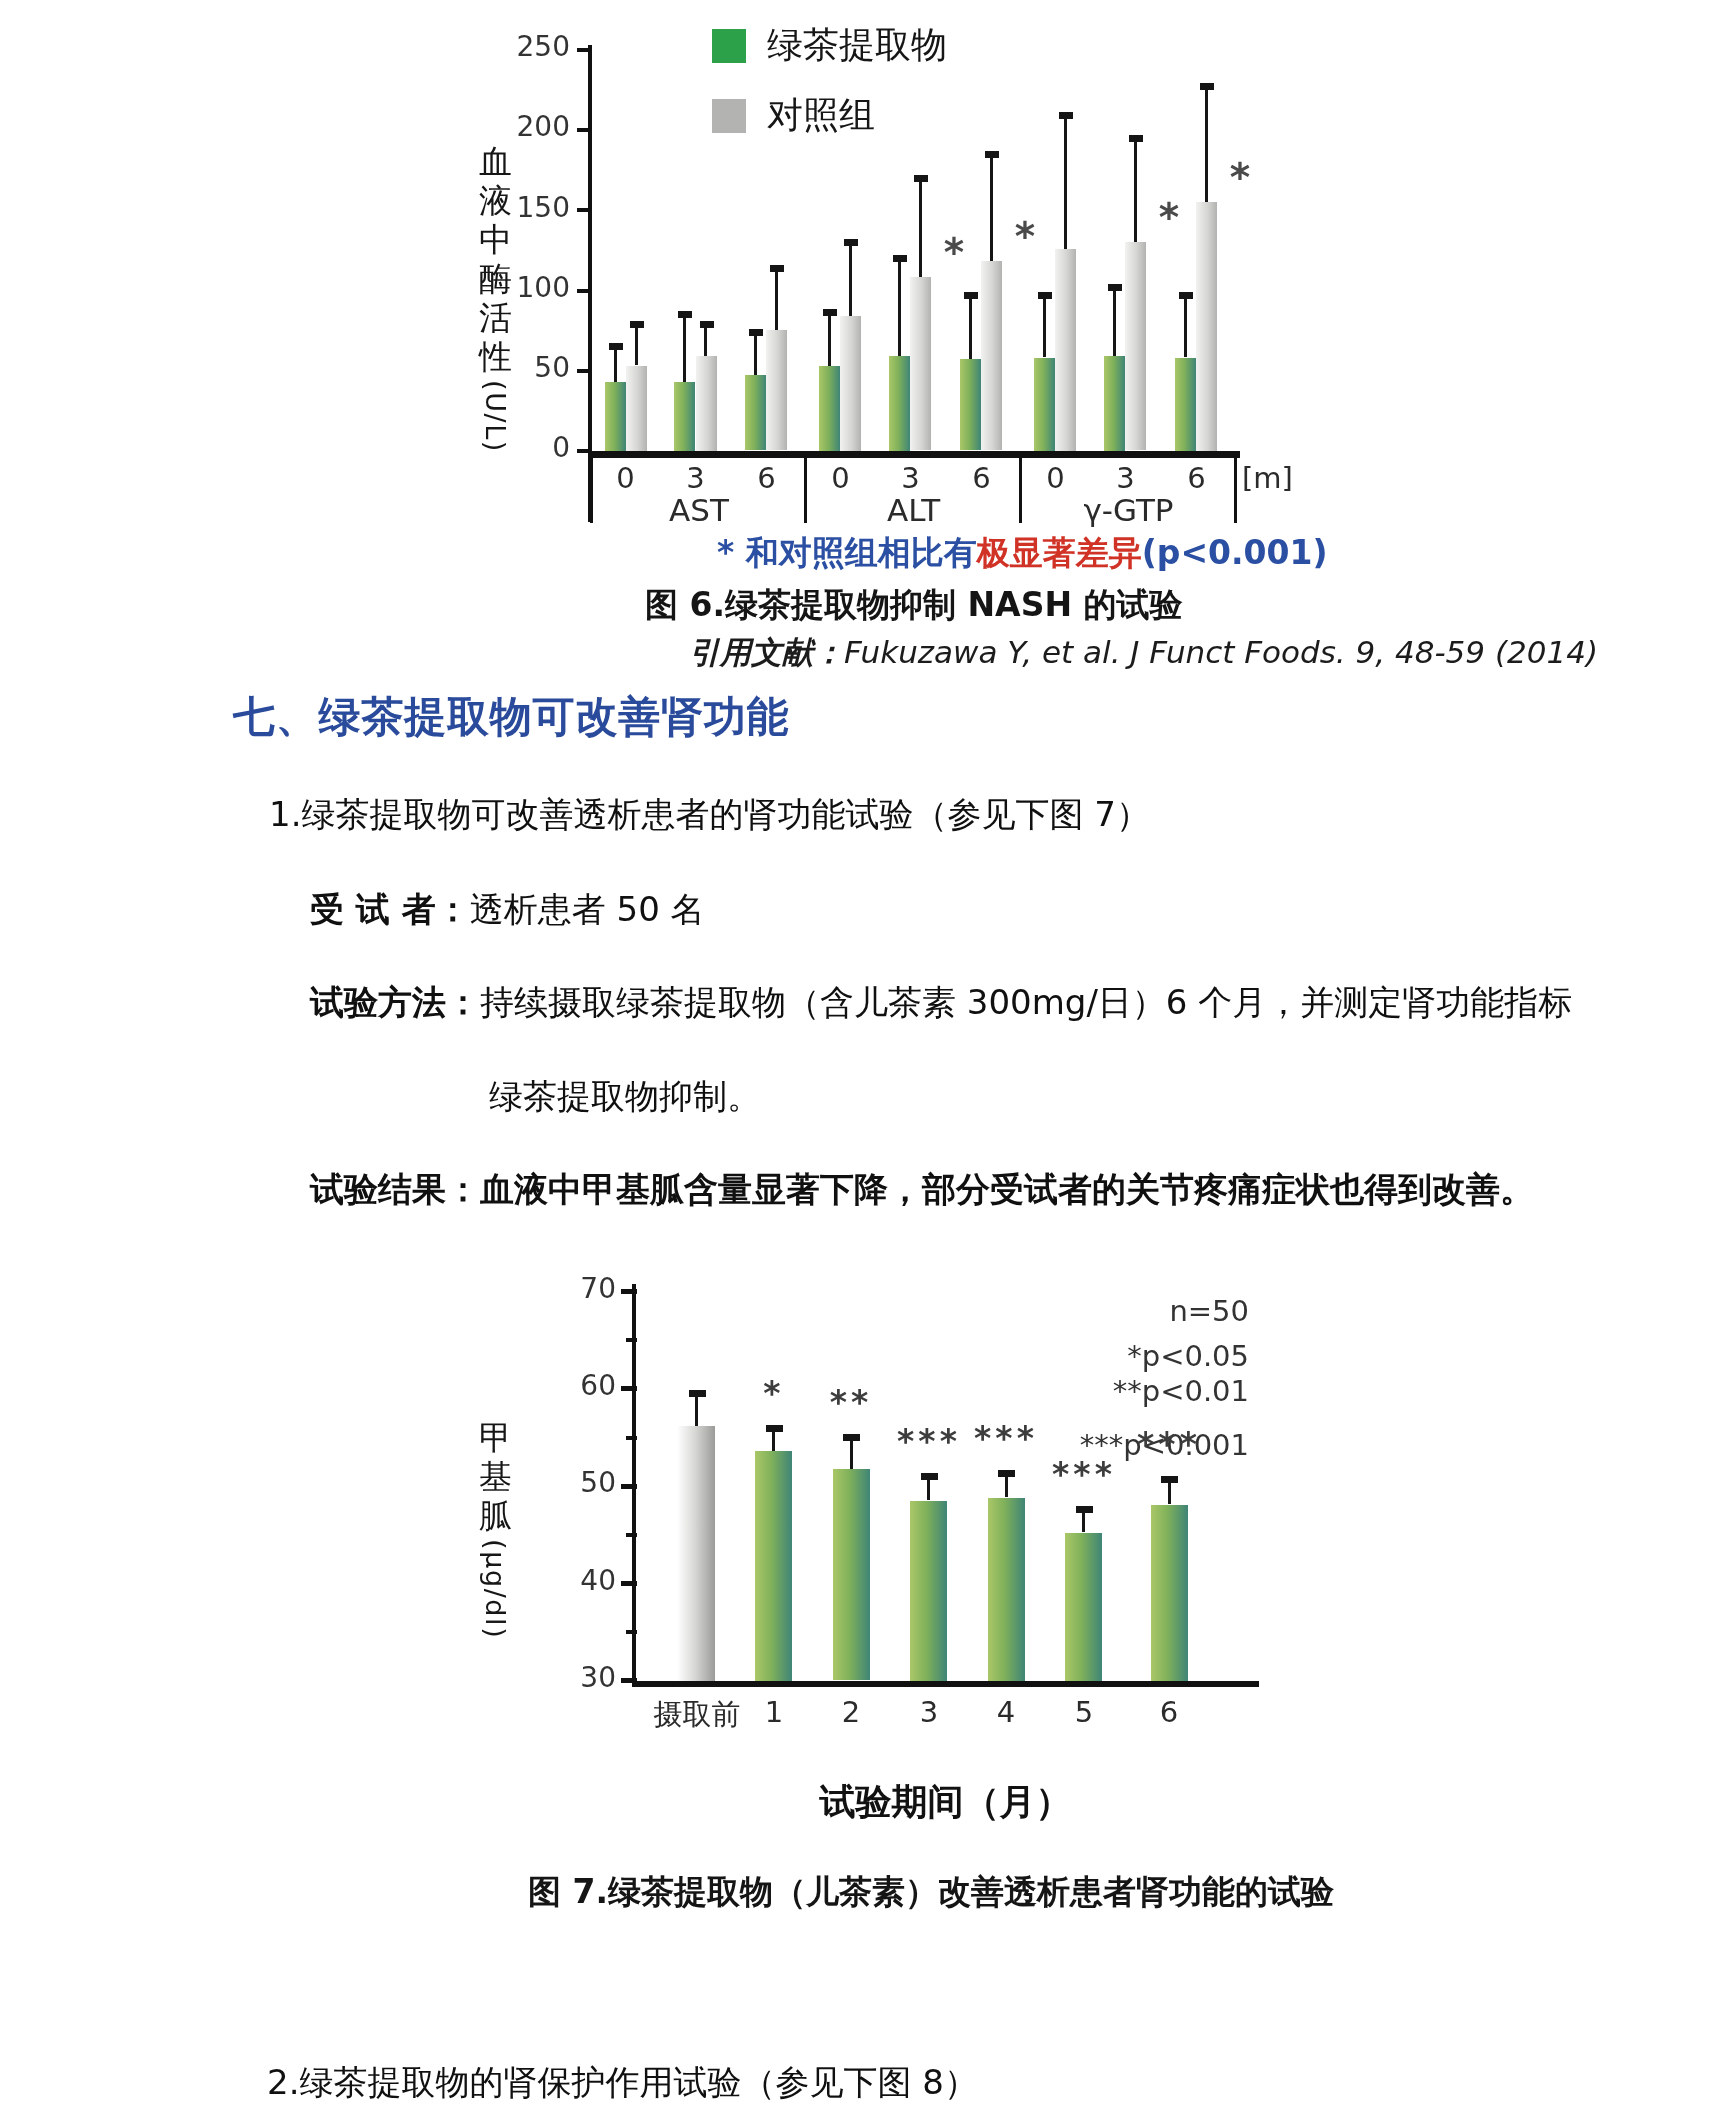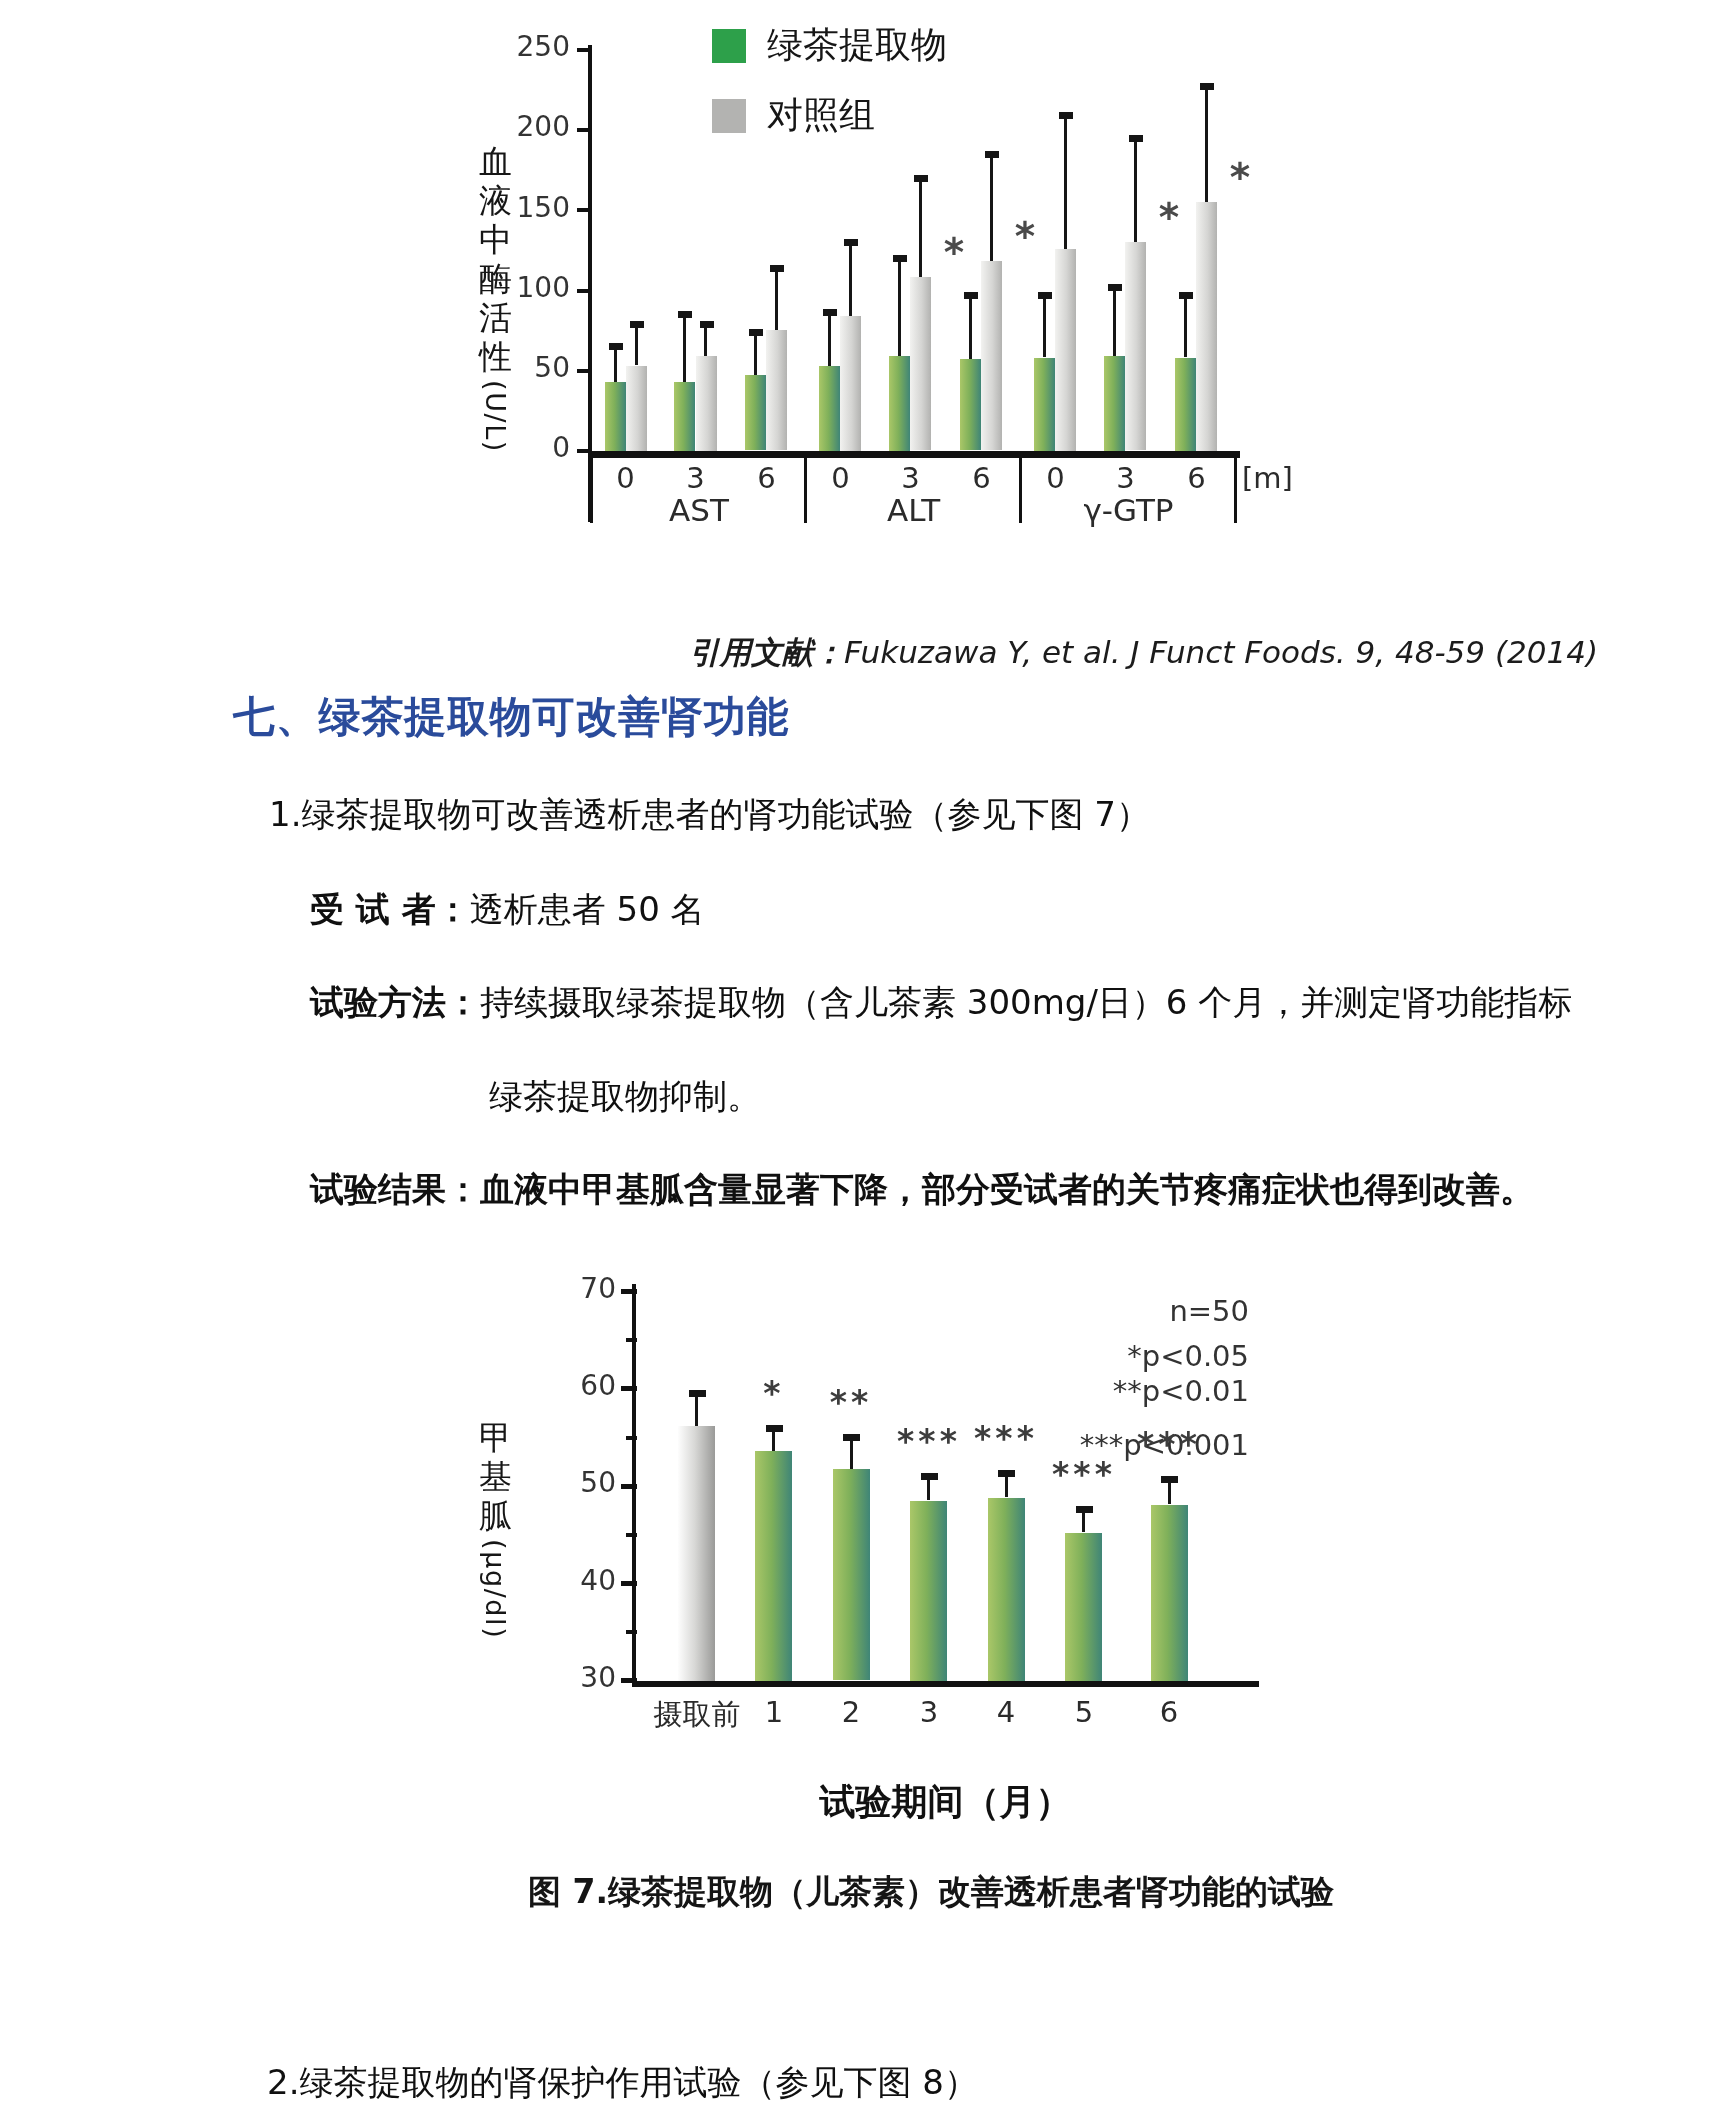--- a/index.html
+++ b/index.html
@@ -157,21 +157,25 @@
   <div class="vlabel" id="fig6-ylabel" style="left:479px;top:143px;">
       <span>血</span>
       <span>液</span>
       <span>中</span>
       <span>酶</span>
       <span>活</span>
       <span>性</span>
       <span class="vunit">(U/L)</span>
     </div>
 
-
+  <div class="note">
+    <span class="blue">* 和对照组相比有</span><span class="red">极显著差异</span><span class="blue">(p&lt;0.001)</span>
+  </div>
+
+  <div class="caption" style="left:645px;top:583px;">图 6.绿茶提取物抑制 NASH 的试验</div>
   <div class="citation" style="left:689px;top:632px;">
     <span class="cit-label">引用文献：</span><span>Fukuzawa Y, et al. J Funct Foods. 9, 48-59 (2014)</span>
   </div>
 
   <div class="heading">七、绿茶提取物可改善肾功能</div>
 
   <div class="bodyline" style="left:269px;top:792px;">1.绿茶提取物可改善透析患者的肾功能试验（参见下图 7）</div>
 
   <div class="bodyline" style="left:310px;top:887px;text-align:center;">
     <span class="boldlabel">受 试 者：</span><span>透析患者 50 名</span>

